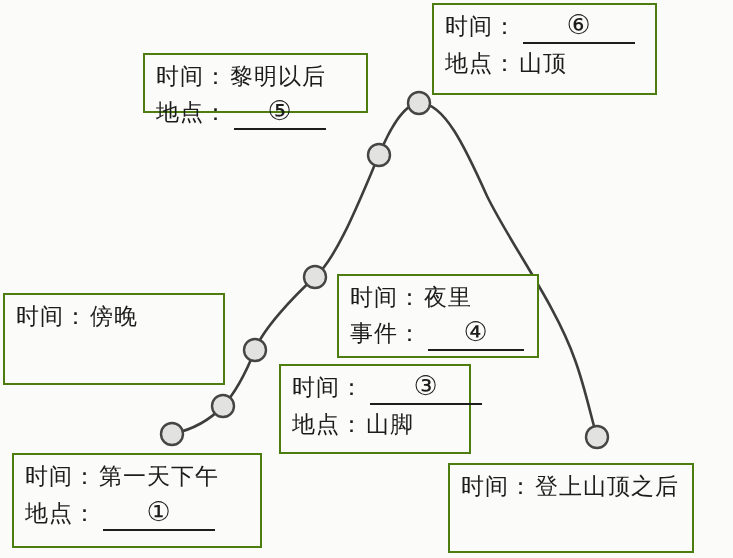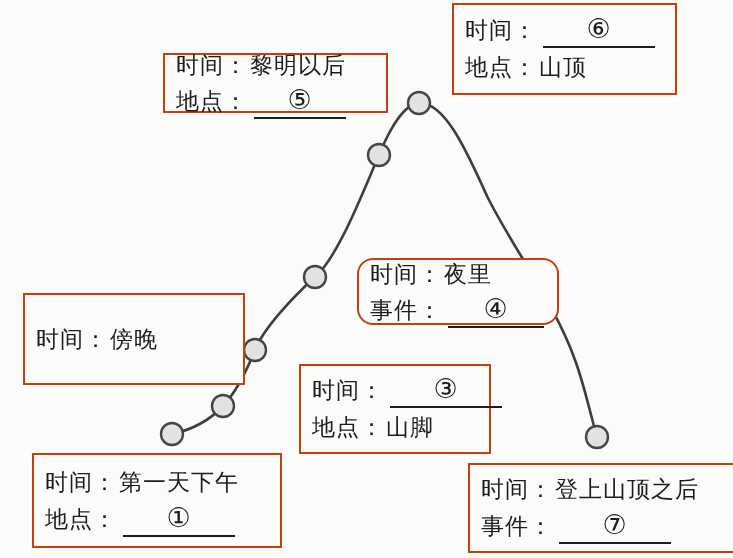--- a/index.html
+++ b/index.html
@@ -13,27 +13,25 @@
     overflow: hidden;
   }
   svg.curve-layer {
     position: absolute;
     left: 0; top: 0;
     width: 733px; height: 558px;
   }
   .box {
     position: absolute;
     box-sizing: border-box;
-    border: 2px solid #c2410c;
+    border: 2px solid #4d7c0f;
     background: #fbfbf9;
     display: flex;
     flex-direction: column;
-    justify-content: center;
     padding: 3px 11px;
-    margin-left: 20px;
   }
   .line {
     line-height: 37px;
     white-space: nowrap;
     font-size: 23px;
     letter-spacing: 1px;
   }
   .box-tight .line { line-height: 36px; }
   .val { margin-left: 2px; }
   .blank {
@@ -80,21 +78,21 @@
 
   <div class="box" style="left:279px; top:364px; width:192px; height:90px;font-family:Liberation Serif, serif;">
     <div class="line">
       <span class="lbl">时间：</span><span class="blank"><span class="circ">③</span></span>
     </div>
     <div class="line">
       <span class="lbl">地点：</span><span class="val">山脚</span>
     </div>
   </div>
 
-  <div class="box box-tight" style="left:337px; top:258px; width:202px; height:67px;border-radius:16px;">
+  <div class="box box-tight" style="left:337px; top:274px; width:202px; height:84px;">
     <div class="line">
       <span class="lbl">时间：</span><span class="val">夜里</span>
     </div>
     <div class="line">
       <span class="lbl">事件：</span><span class="blank" style="min-width:96px;"><span class="circ">④</span></span>
     </div>
   </div>
 
   <div class="box box-tight" style="left:143px; top:53px; width:225px; height:60px;">
     <div class="line">
@@ -107,22 +105,19 @@
 
   <div class="box" style="left:432px; top:3px; width:225px; height:92px;">
     <div class="line">
       <span class="lbl">时间：</span><span class="blank"><span class="circ">⑥</span></span>
     </div>
     <div class="line">
       <span class="lbl">地点：</span><span class="val">山顶</span>
     </div>
   </div>
 
-  <div class="box" style="left:448px; top:463px; width:283px; height:90px;">
+  <div class="box" style="left:448px; top:463px; width:246px; height:90px;">
     <div class="line">
       <span class="lbl">时间：</span><span class="val">登上山顶之后</span>
-    </div>
-    <div class="line">
-      <span class="lbl">事件：</span><span class="blank"><span class="circ">⑦</span></span>
     </div>
   </div>
 
 </div>
 
 </body></html>

